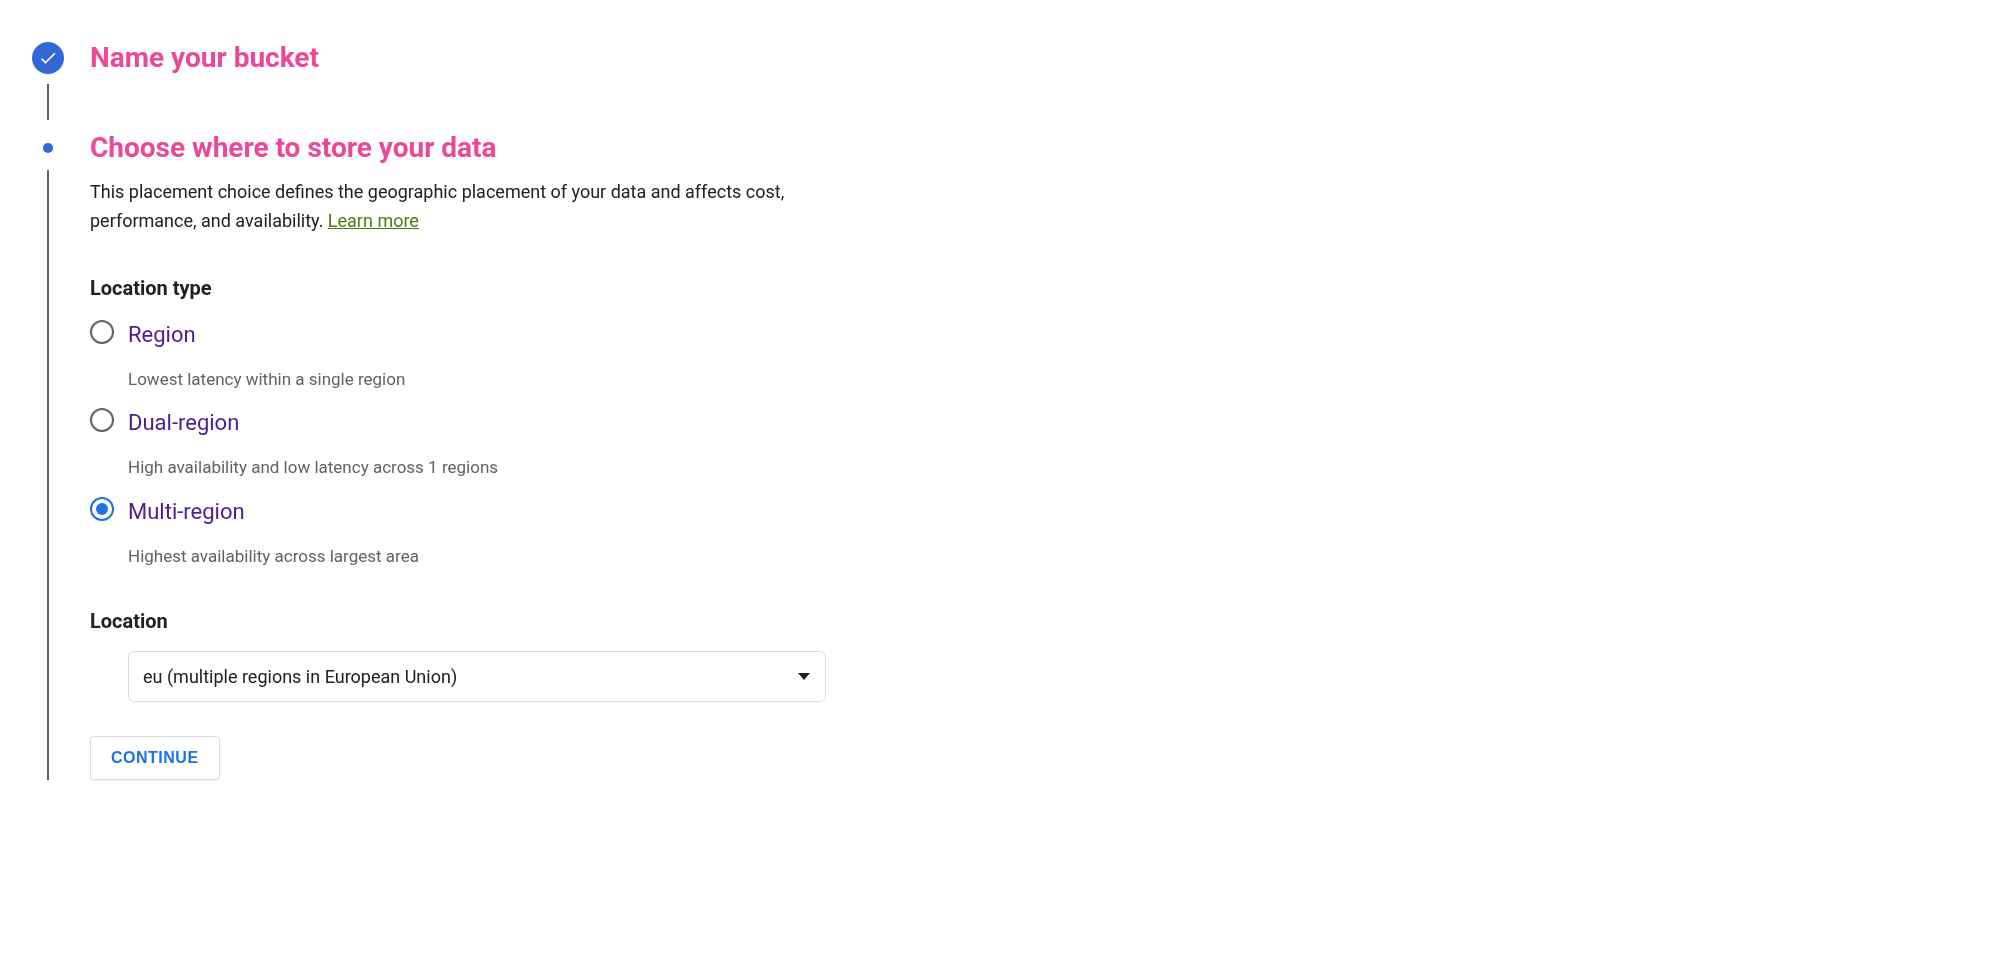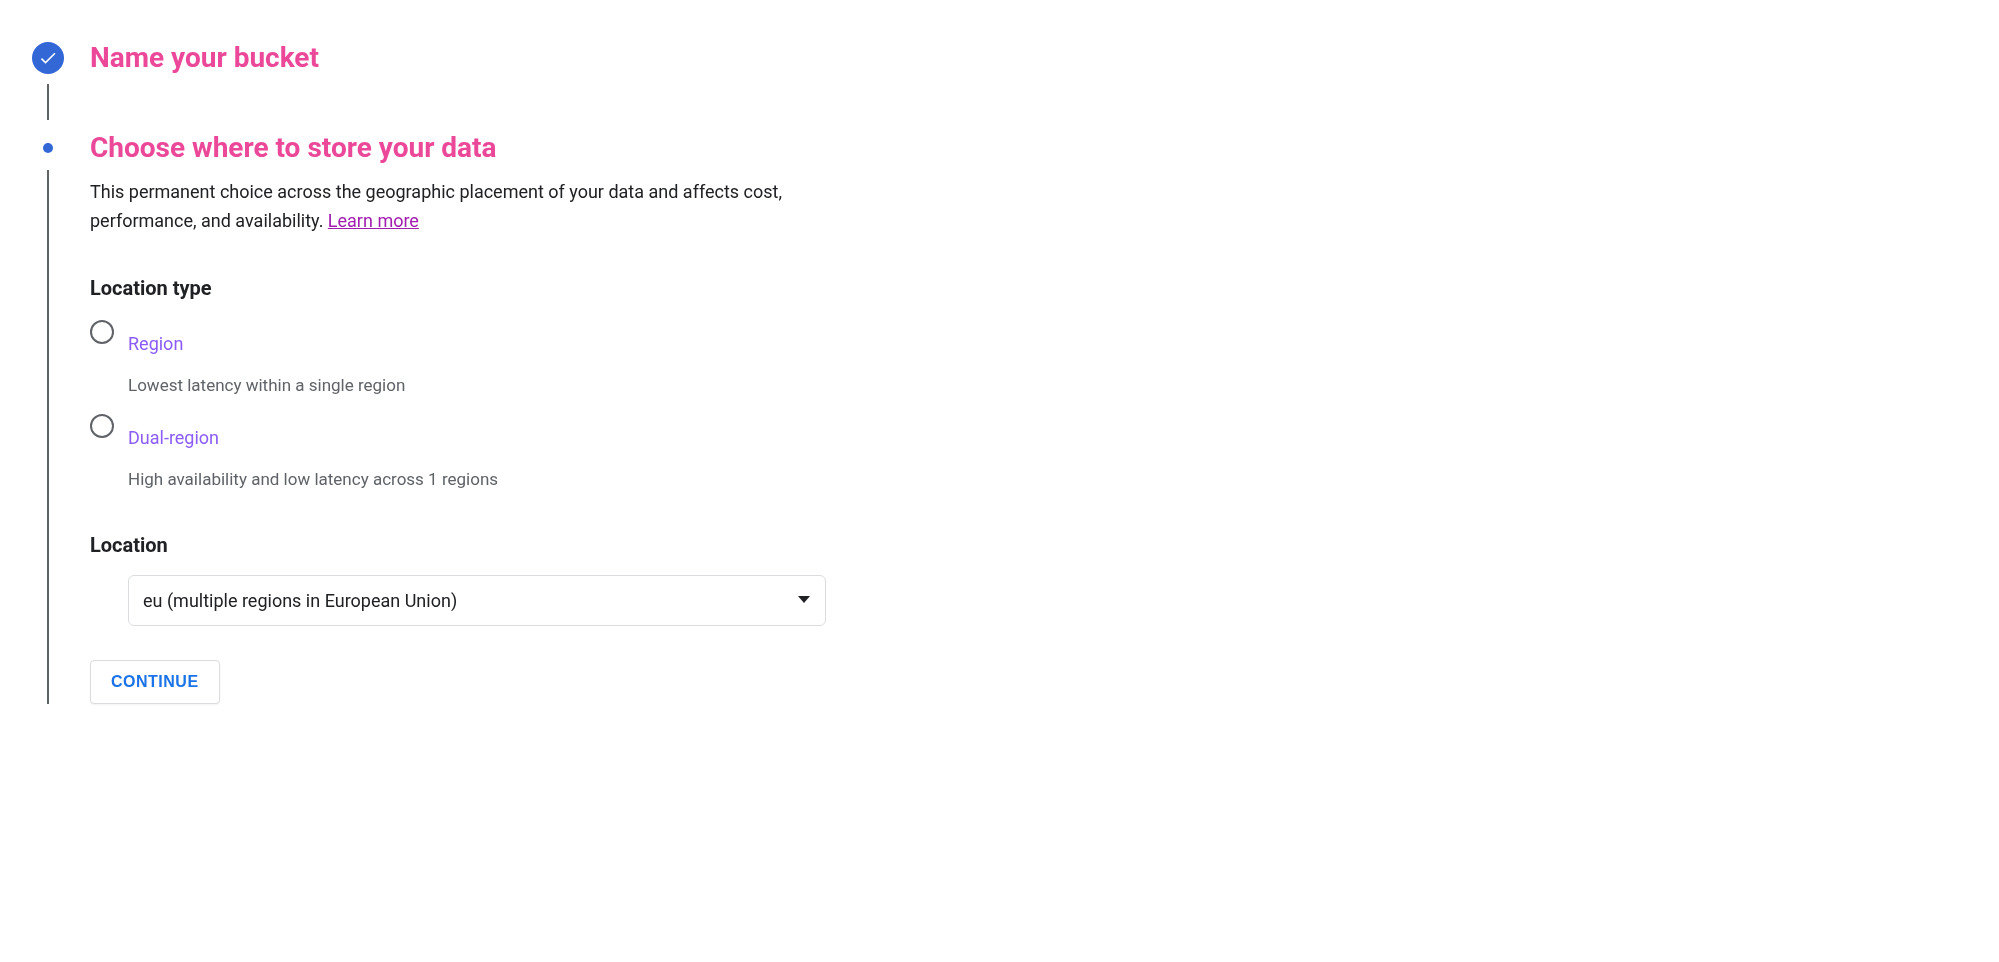--- a/index.html
+++ b/index.html
@@ -74,21 +74,21 @@
       padding-top: 12px;
       max-width: 760px;
     }
     .description {
       font-size: 18px;
       color: #202124;
       line-height: 1.6;
       margin-bottom: 28px;
     }
     .learn-more-link {
-      color: #a21caf;
+      color: #4d7c0f;
       text-decoration: underline;
       cursor: pointer;
     }
     .section-heading {
       font-size: 20px;
       font-weight: 700;
       color: #202124;
       margin-bottom: 18px;
       margin-top: 40px;
     }
@@ -120,24 +120,23 @@
       width: 12px;
       height: 12px;
       background: #1a73e8;
       border-radius: 50%;
     }
     .radio-text {
       display: flex;
       flex-direction: column;
     }
     .radio-label {
-      font-size: 18px;
-      color: #8b5cf6;
+      font-size: 22px;
+      color: #4c1d95;
       line-height: 1.5;
-      margin-top: 12px;
     }
     .radio-sublabel {
       font-size: 17px;
       color: #5f6368;
       line-height: 1.5;
       margin-top: 16px;
     }
     .location-section {
       margin-bottom: 34px;
     }
@@ -209,21 +208,21 @@
   </div>
 
   <div class="step step-2">
     <div class="step-indicator">
       <div class="dot-indicator"></div>
     </div>
     <h2 class="step-title">Choose where to store your data</h2>
 
     <div class="step-content">
       <p class="description">
-        <span>This permanent choice across the geographic placement of your data and affects cost, performance, and availability. </span><a class="learn-more-link">Learn more</a>
+        <span>This placement choice defines the geographic placement of your data and affects cost, performance, and availability. </span><a class="learn-more-link">Learn more</a>
       </p>
 
       <h3 class="section-heading">Location type</h3>
 
       <div class="radio-group">
 
         <div class="radio-option">
           <div class="radio-circle"></div>
           <div class="radio-text">
             <span class="radio-label">Region</span>
@@ -232,20 +231,29 @@
         </div>
 
         <div class="radio-option">
           <div class="radio-circle"></div>
           <div class="radio-text">
             <span class="radio-label">Dual-region</span>
             <span class="radio-sublabel">High availability and low latency across 1 regions</span>
           </div>
         </div>
 
+        <div class="radio-option">
+          <div class="radio-circle selected">
+            <div class="radio-inner"></div>
+          </div>
+          <div class="radio-text">
+            <span class="radio-label">Multi-region</span>
+            <span class="radio-sublabel">Highest availability across largest area</span>
+          </div>
+        </div>
 
       </div>
 
       <div class="location-section">
         <h3 class="section-heading">Location</h3>
         <div class="select-wrapper">
           <div class="select-box">
             <span>eu (multiple regions in European Union)</span>
           </div>
           <div class="select-caret">

